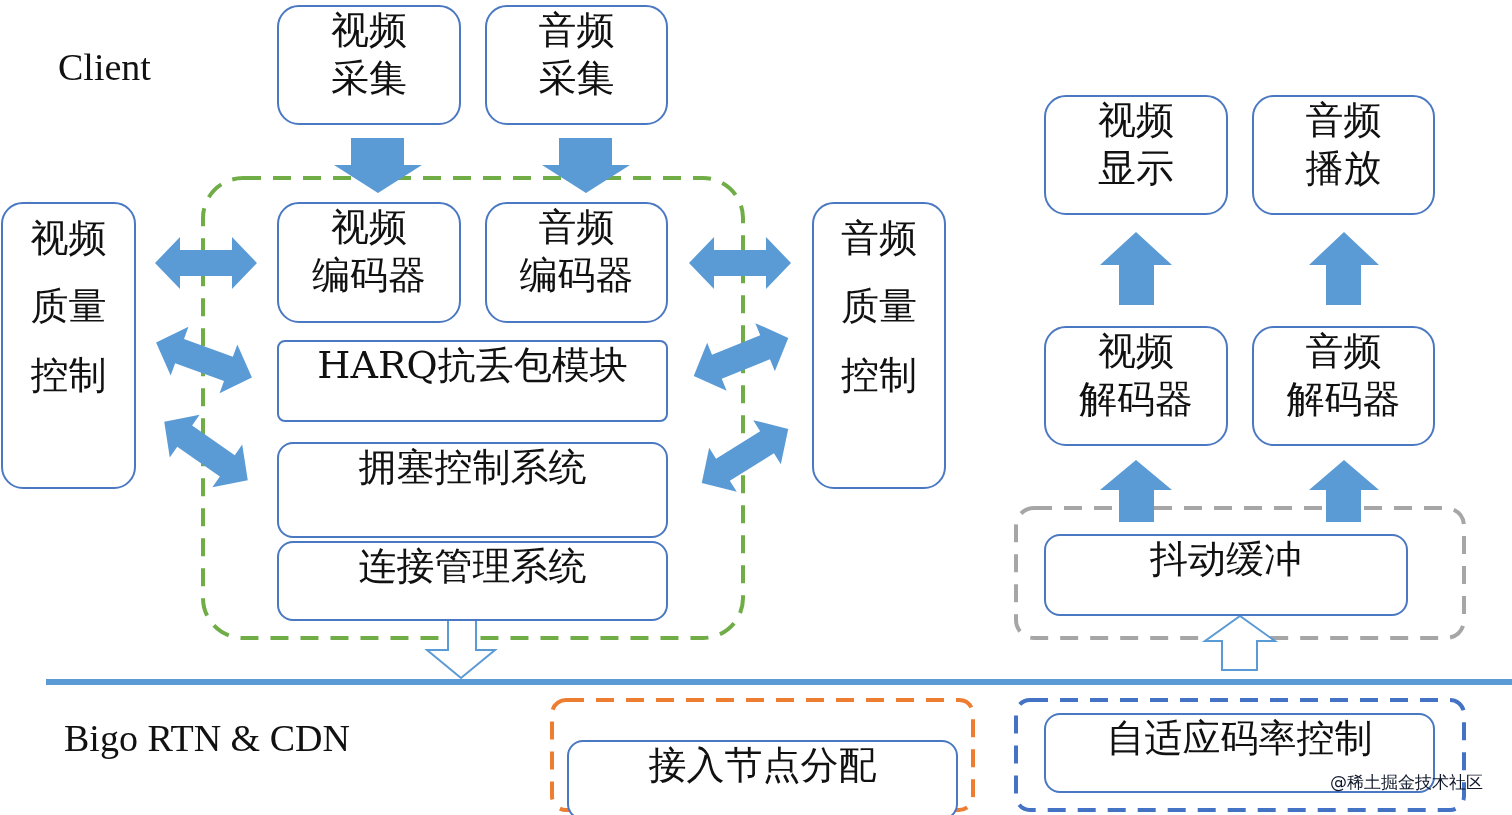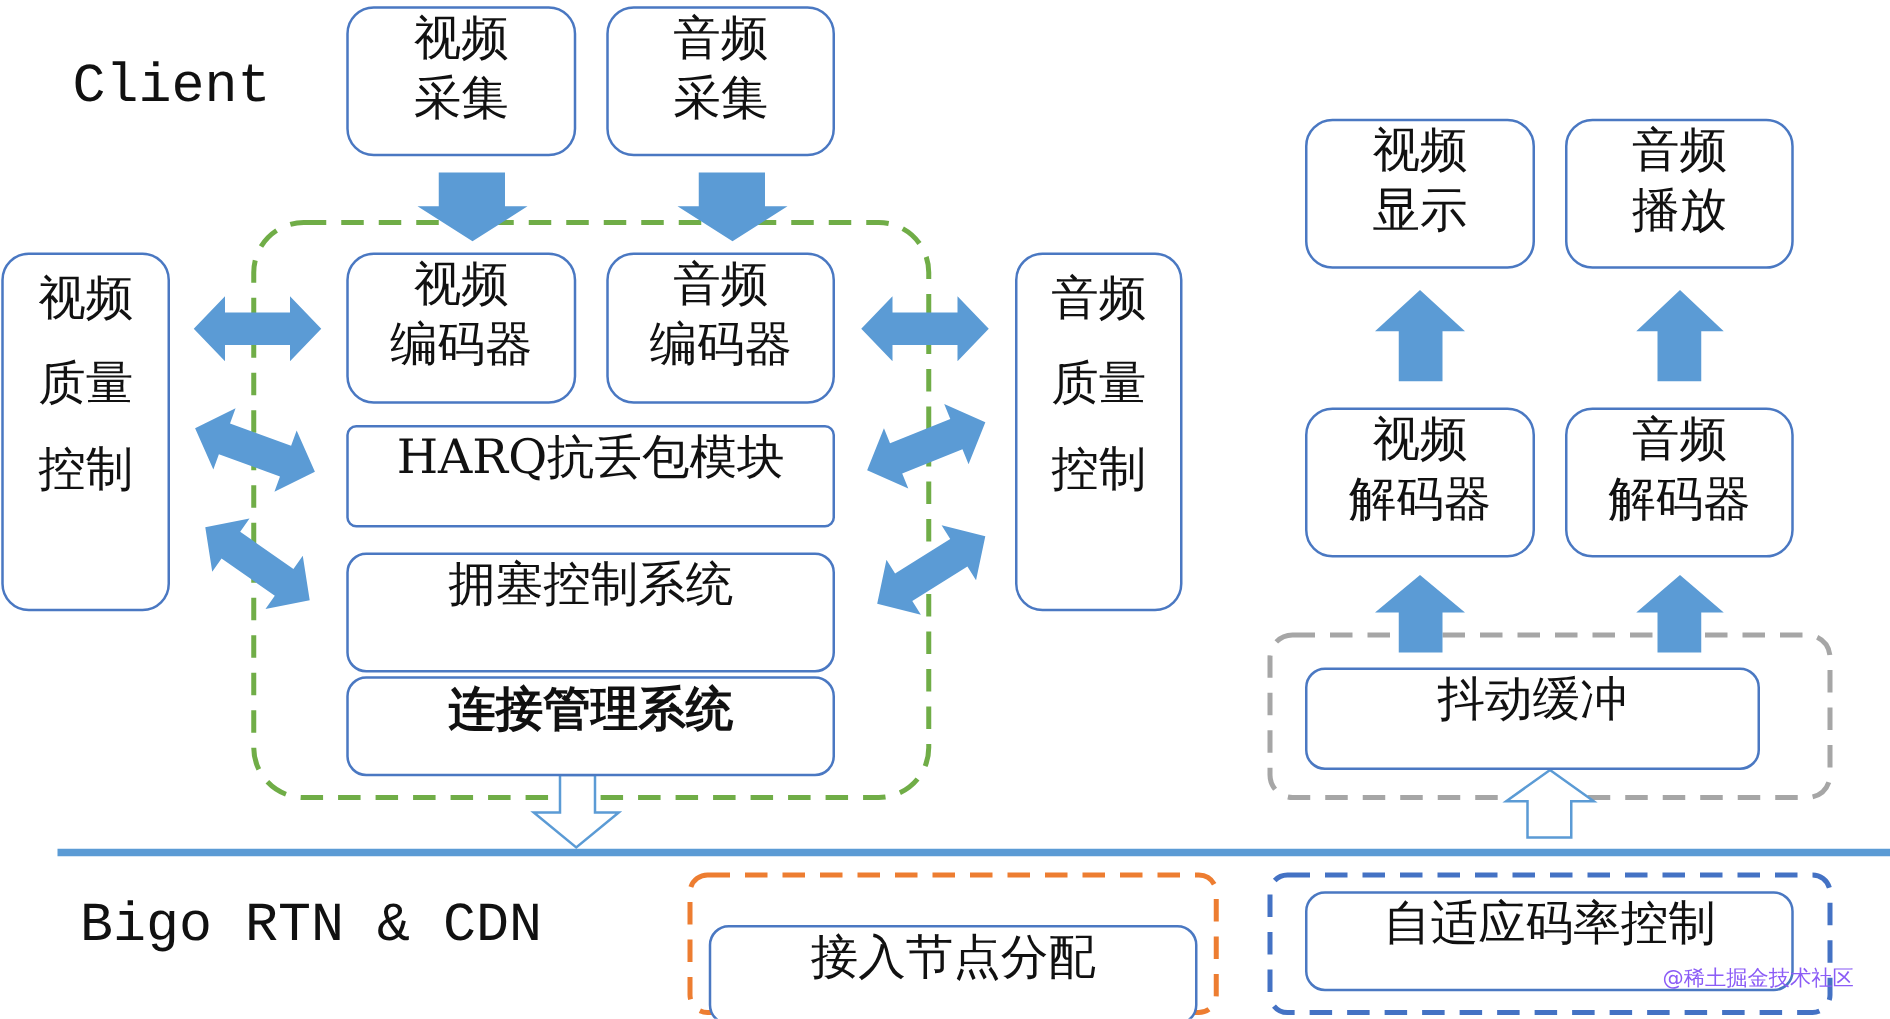--- a/index.html
+++ b/index.html
@@ -2,24 +2,24 @@
 <html><head>
 <meta charset="utf-8">
 <style>
   html, body { margin:0; padding:0; background:#ffffff; }
   body { width:1512px; height:815px; position:relative; overflow:hidden;
          font-family:"DejaVu Sans", "Liberation Sans", sans-serif; color:#111; }
   .box { position:absolute; box-sizing:border-box; border:2px solid #4a78c2; border-radius:22px;
          background:#fff; display:flex; justify-content:center; text-align:center; }
   .box span { display:block; font-size:38px; line-height:1.25; white-space:pre-line; font-family:"DejaVu Serif","Liberation Serif",serif; }
   .box.wide span { white-space:nowrap; }
-  .label { position:absolute; font-size:44px; font-family:Liberation Mono, monospace; }
+  .label { position:absolute; font-size:38px; font-family:Liberation Serif, serif; }
   svg.layer { position:absolute; left:0; top:0; }
   .vtxt span { line-height:1.8; }
-  .watermark { position:absolute; font-size:17px; color:#8b5cf6; font-family:"DejaVu Sans", sans-serif; }
+  .watermark { position:absolute; font-size:17px; color:#0f172a; font-family:"DejaVu Sans", sans-serif; }
 </style>
 </head>
 <body>
 
 <svg class="layer" width="1512" height="815">
 
   <rect x="203" y="178" width="540" height="460" rx="40" fill="none" stroke="#70ad47" stroke-width="4" stroke-dasharray="18 12"></rect>
 
   <rect x="1016" y="508" width="448" height="130" rx="18" fill="none" stroke="#a6a6a6" stroke-width="4" stroke-dasharray="18 12"></rect>
 
@@ -81,21 +81,21 @@
 <div class="box" style="left:485px; top:202px; width:183px; height:121px;">
   <span>音频
 编码器</span>
 </div>
 <div class="box wide" style="left:277px; top:340px; width:391px; height:82px; border-radius:8px;">
   <span>HARQ抗丢包模块</span>
 </div>
 <div class="box wide" style="left:277px; top:442px; width:391px; height:96px; border-radius:16px;">
   <span>拥塞控制系统</span>
 </div>
-<div class="box wide" style="left:277px; top:541px; width:391px; height:80px; border-radius:16px;font-weight:bold;">
+<div class="box wide" style="left:277px; top:541px; width:391px; height:80px; border-radius:16px;">
   <span>连接管理系统</span>
 </div>
 <div class="box vtxt" style="left:1px; top:202px; width:135px; height:287px;">
   <span>视频
 质量
 控制</span>
 </div>
 <div class="box vtxt" style="left:812px; top:202px; width:134px; height:287px;">
   <span>音频
 质量

